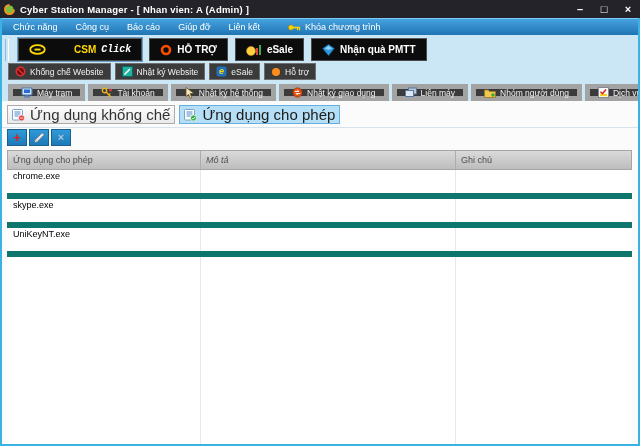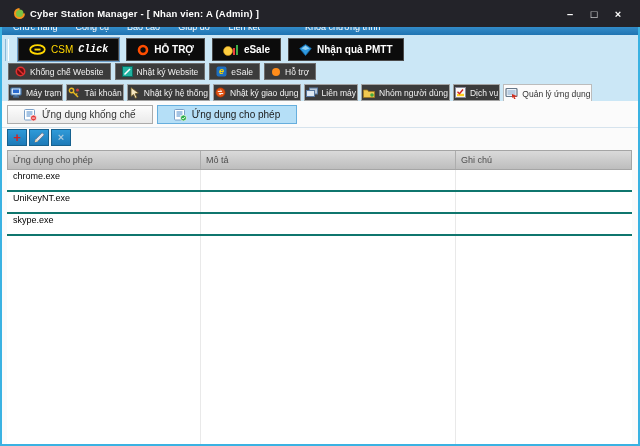--- a/index.html
+++ b/index.html
@@ -4,69 +4,69 @@
 <style>
   * { margin:0; padding:0; box-sizing:border-box; font-family:"Liberation Sans", sans-serif; }
   body { background:#888; }
   .window { position:relative; width:640px; height:446px; background:#cbe7f6; overflow:hidden; }
   .edge { position:absolute; background:#3ab2e2; z-index:50; }
   .edge-left { left:0; top:18px; bottom:0; width:2px; }
   .edge-right { right:0; top:18px; bottom:0; width:2px; }
   .edge-bottom { left:0; right:0; bottom:0; height:2px; }
 
   
-  .titlebar { position:absolute; top:0; left:0; width:640px; height:27px; background:#232329; display:flex; align-items:center; padding:0 14px; z-index:60; }
+  .titlebar { position:absolute; top:0; left:0; width:640px; height:18px; background:#232329; display:flex; align-items:center; padding:0 4px; z-index:60; }
   .titlebar .app-ico { display:flex; margin-right:5px; }
   .title-text { color:#fff; font-size:9.5px; font-weight:bold; letter-spacing:0.2px; }
   .win-controls { margin-left:auto; display:flex; gap:8px; }
   .win-btn { color:#fff; font-size:11px; font-weight:bold; width:16px; text-align:center; cursor:default; line-height:16px; }
 
   
   .menubar { position:absolute; top:18px; left:0; width:640px; height:17px; background:linear-gradient(#46a3e0,#1f74b2); border-top:1px solid #7ecbf2; display:flex; align-items:center; padding:0 4px; z-index:40; }
   .menu-item { color:#fff; font-size:9px; padding:4px 9px; line-height:16px; }
-  .menu-item.with-icon { display:flex; gap:4px; margin-left:10px; }
+  .menu-item.with-icon { display:flex; align-items:center; gap:4px; margin-left:10px; }
 
   
   .row1 { position:absolute; top:38px; left:5px; display:flex; align-items:center; gap:7px; }
   .grip { width:4px; height:22px; border-left:1px solid #8ab8d8; border-right:1px solid #ffffff; margin-right:2px; }
   .big-btn { height:23px; background:#0c0c0c; border:1px solid #4a4a4a; border-top-color:#5a5a5a; display:flex; align-items:center; gap:5px; padding:0 10px; color:#fff; font-size:10px; font-weight:bold; }
   .big-btn.focused { outline:1px solid #6a9cc8; }
-  .csm-prefix { color:#ffd700; font-weight:normal; }
+  .csm-prefix { color:#ffd700; font-weight:bold;margin-left:23px; }
   .csm-suffix { color:#fff; font-style:italic; font-weight:bold;font-family:Liberation Mono, monospace; }
 
   
   .row2 { position:absolute; top:63px; left:8px; display:flex; gap:4px; }
   .row3 { position:absolute; top:84px; left:8px; display:flex; gap:3px; }
   .dark-btn { height:17px; background:#3b3b3b; border:1px solid #6e6e6e; display:flex; align-items:center; gap:4px; padding:0 6px; color:#f2f2f2; font-size:8.5px; white-space:nowrap; }
-  .tab-btn { height:17px; background:#3b3b3b; border:1px solid #a3a3a3; display:flex; align-items:center; gap:4px; padding:0 1px; color:#f2f2f2; font-size:8.5px; white-space:nowrap; }
+  .tab-btn { height:17px; background:#3b3b3b; border:5px solid #a3a3a3; display:flex; align-items:center; gap:4px; padding:0 8px; color:#f2f2f2; font-size:8.5px; white-space:nowrap; }
   .tab-btn.active { height:18px; background:#fbfbfb; border-color:#bcbcbc; border-bottom:none; color:#333; }
 
   
   .content { position:absolute; top:101px; left:2px; right:2px; bottom:2px; background:#fbfbfb; }
   .subtabs { position:absolute; top:4px; left:5px; display:flex; gap:4px; }
-  .subtab { height:19px; display:flex; align-items:center; gap:5px; padding:0 16px; font-size:10px; color:#333; background:linear-gradient(#fdfdfd,#eaeaea); border:1px solid #ababab; }
+  .subtab { height:19px; display:flex; align-items:center; gap:5px; padding:0 4px; font-size:15px; color:#333; background:linear-gradient(#fdfdfd,#eaeaea); border:1px solid #ababab; }
   .subtab.active { background:#b5dff7; border:1px solid #66aedd; color:#1a1a1a; }
   .subtab-divider { position:absolute; top:26px; left:0; right:0; height:1px; background:#d6e3ed; }
 
   .actionbar { position:absolute; top:28px; left:5px; display:flex; gap:2px; }
   .action-btn { width:20px; height:17px; background:linear-gradient(#2f9ad8,#1d7ab8); border:1px solid #16618f; display:flex; align-items:center; justify-content:center; }
   .add-glyph { color:#d42020; font-size:13px; font-weight:bold; line-height:13px; }
   .del-glyph { color:#a9c9dd; font-size:11px; font-weight:bold; line-height:11px; }
 
   
   .apptable { position:absolute; top:49px; left:5px; right:6px; bottom:0; }
   .thead { display:flex; height:20px; background:linear-gradient(#dadada,#bdbdbd); border:1px solid #a5a5a5; font-size:9px; color:#4e4e4e; }
   .th { line-height:18px; padding-left:5px; border-right:1px solid #adadad; }
   .th-app { width:193px; }
-  .th-desc { width:255px; }
+  .th-desc { width:255px;font-style:italic; }
   .th-note { flex:1; border-right:none; }
   .tbody { position:absolute; top:20px; left:0; right:0; bottom:0; background:#fff; }
   .colline { position:absolute; top:0; bottom:0; width:1px; background:#e9e9e9; }
   .colline1 { left:193px; } .colline2 { left:448px; }
-  .trow { display:flex; height:22px; border-bottom:2px solid #0f766e; font-size:9px; color:#000; position:relative; z-index:2; }
+  .trow { display:flex; height:29px; border-bottom:6px solid #0f766e; font-size:9px; color:#000; position:relative; z-index:2; }
   .td { line-height:13px; padding-left:6px; overflow:hidden; white-space:nowrap; }
   .td-app { width:193px; } .td-desc { width:255px; } .td-note { flex:1; }
 
   
   .wm-text { position:absolute; top:269px; left:346px; color:#aac9e4; font-weight:bold; font-style:italic; font-size:31px; letter-spacing:-1px; white-space:nowrap; opacity:0.85; }
 
   svg { display:block; }
 </style>
 </head>
 <body>
@@ -325,29 +325,29 @@
       <div class="tbody">
         <div class="colline colline1"></div>
         <div class="colline colline2"></div>
 
         <div class="trow">
           <div class="td td-app">chrome.exe</div>
           <div class="td td-desc"></div>
           <div class="td td-note"></div>
         </div>
         <div class="trow">
+          <div class="td td-app">skype.exe</div>
+          <div class="td td-desc"></div>
+          <div class="td td-note"></div>
+        </div>
+        <div class="trow">
           <div class="td td-app">UniKeyNT.exe</div>
           <div class="td td-desc"></div>
           <div class="td td-note"></div>
         </div>
-        <div class="trow">
-          <div class="td td-app">skype.exe</div>
-          <div class="td td-desc"></div>
-          <div class="td td-note"></div>
-        </div>
 
         <div class="wm-text"><span>Download</span></div>
 
       </div>
     </div>
 
   </div>
 
   <div class="edge edge-left"></div>
   <div class="edge edge-right"></div>

